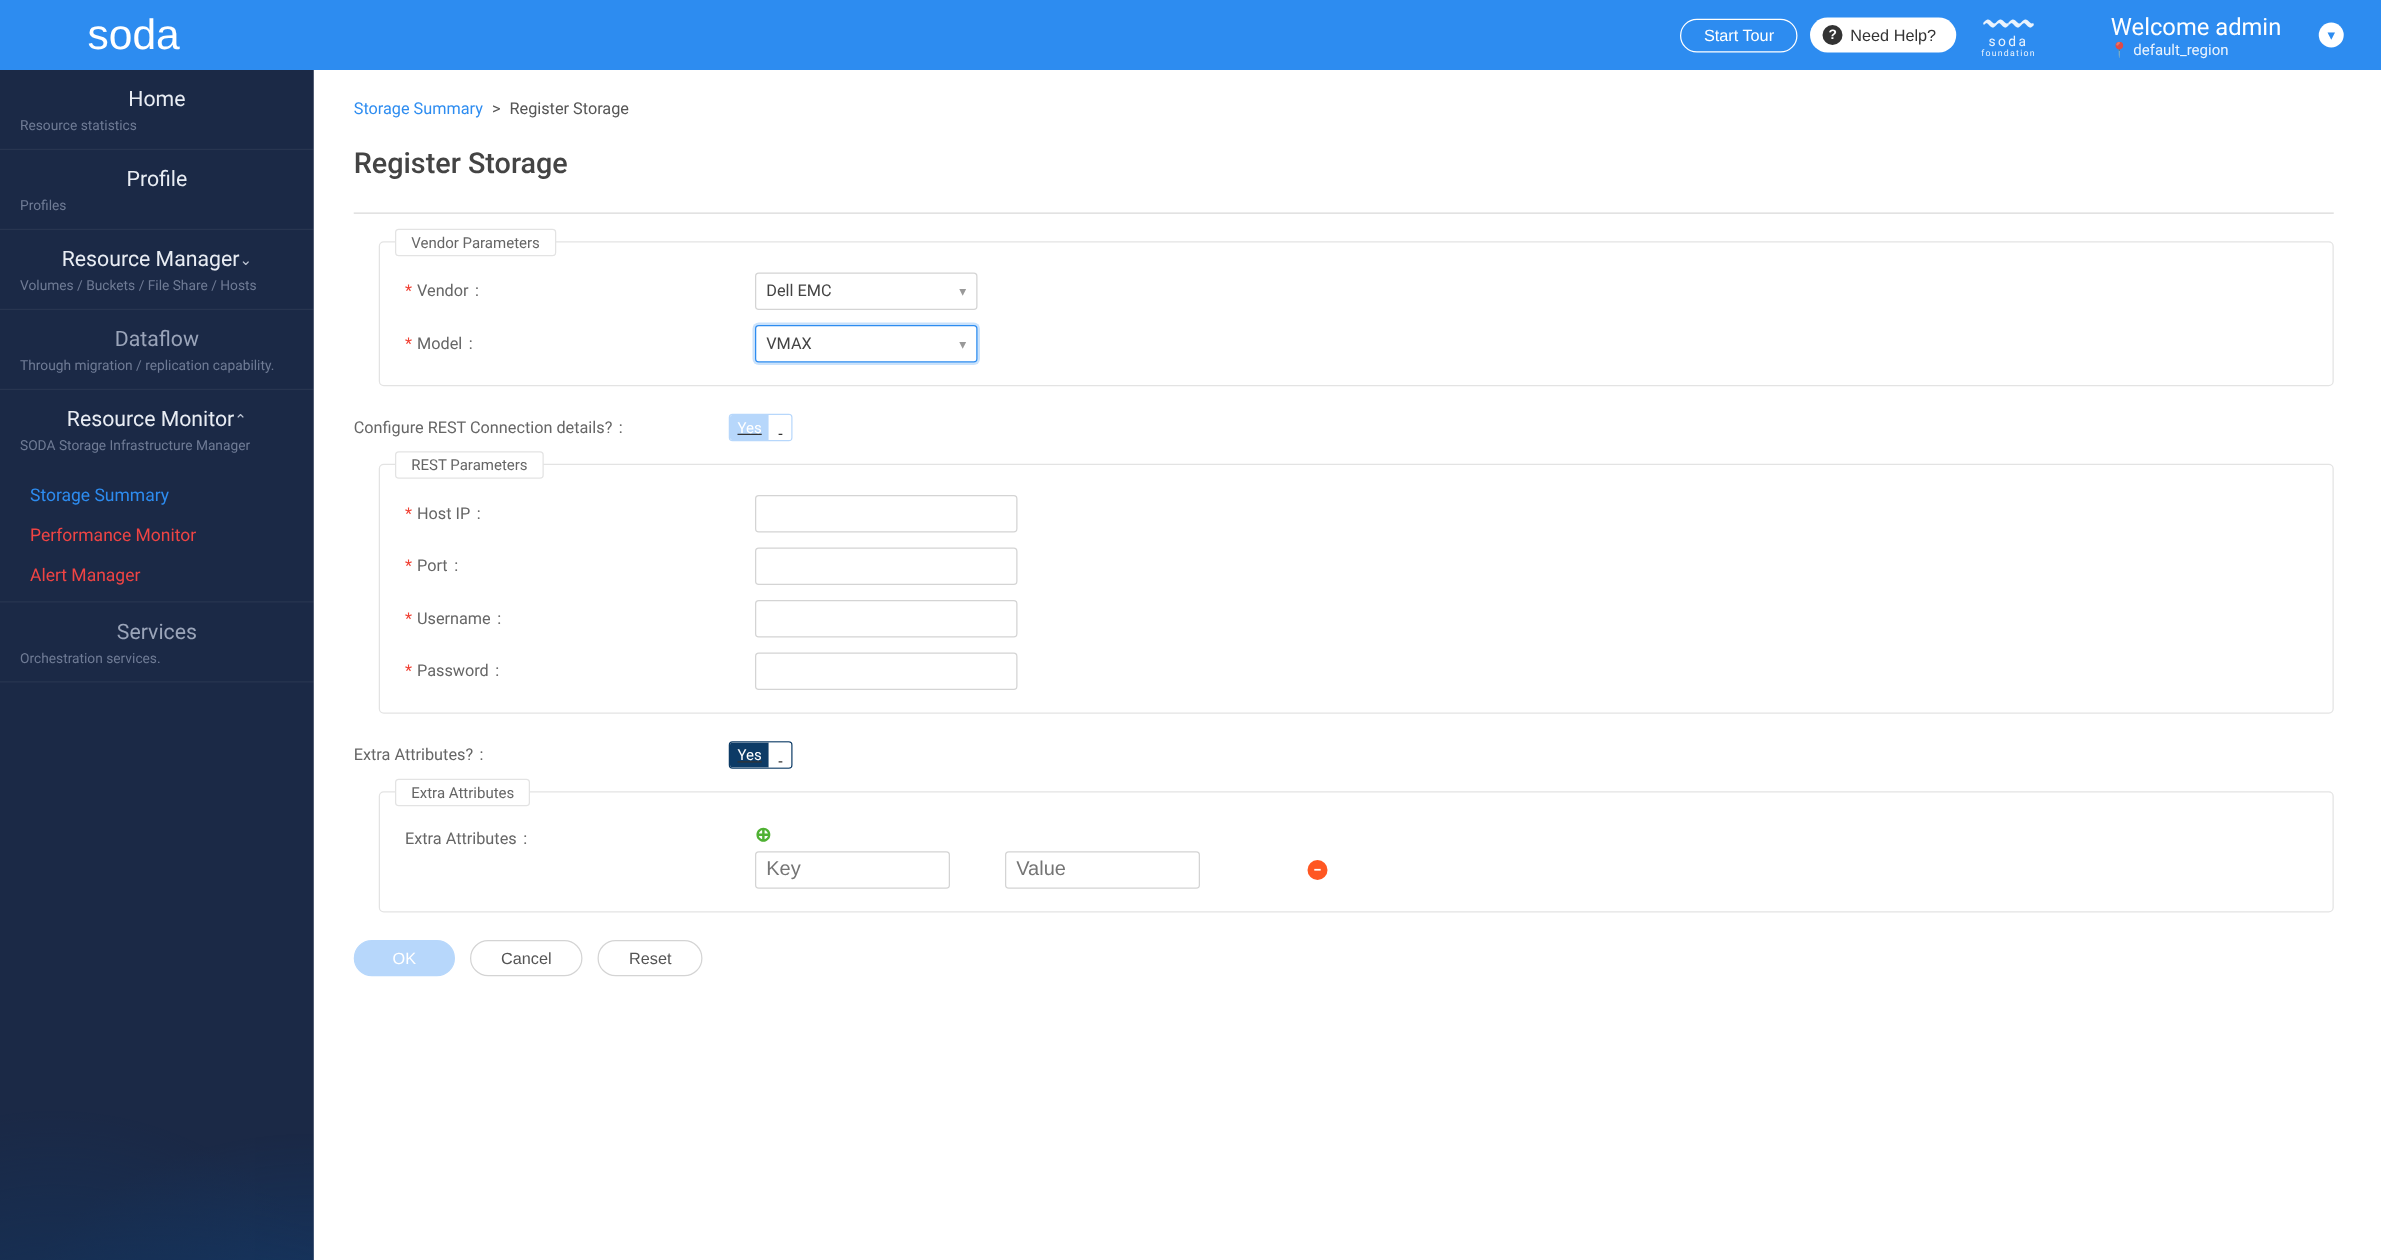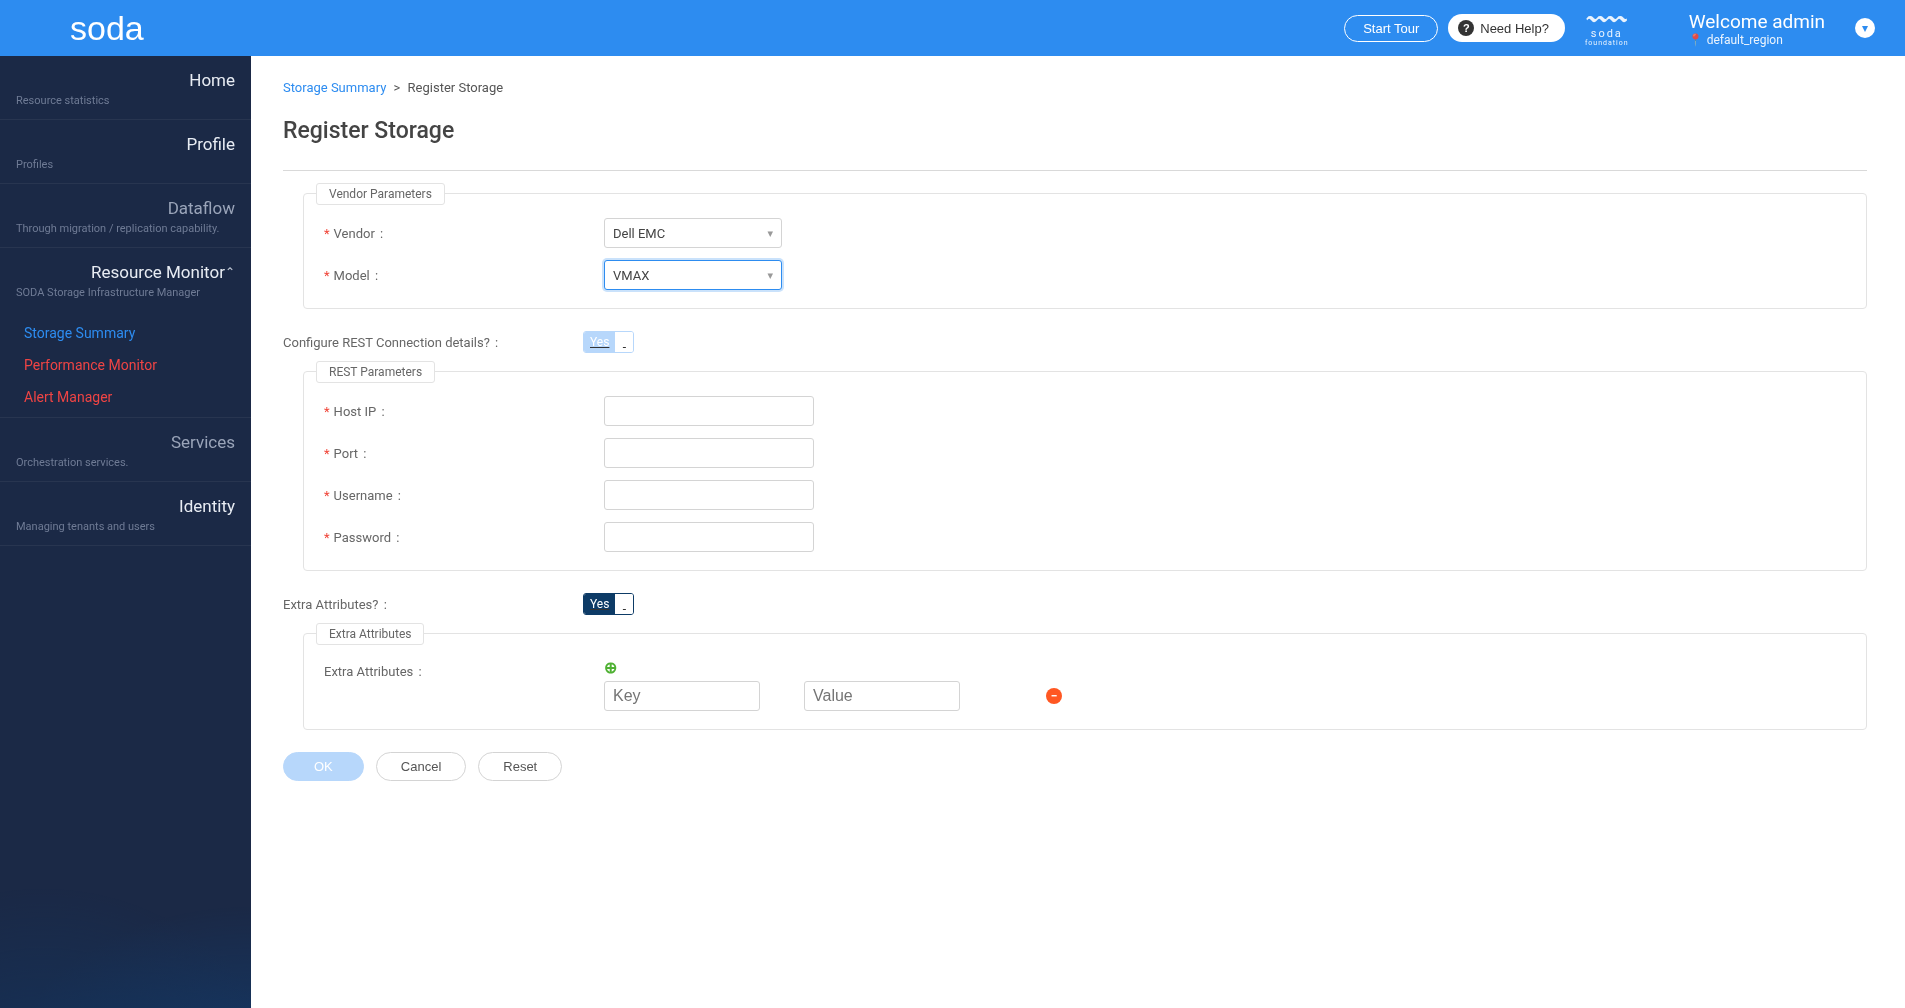--- a/index.html
+++ b/index.html
@@ -108,21 +108,21 @@
     padding: 14px 16px 12px;
     border-bottom: 1px solid rgba(255,255,255,0.06);
     cursor: pointer;
     position:relative;
   }
   .nav-item .title {
     font-size: 17px;
     color: #e8ecf3;
     display: flex;
     align-items: center;
-    justify-content: flex-end;
+    justify-content: center;
   }
   .nav-item .sub {
     font-size: 11px;
     color: #6f7b95;
     margin-top: 4px;
   }
   .nav-item.muted .title { color: #9aa4b9; }
   .nav-chevron { font-size: 12px; color:#c1c8d6; }
   .submenu { padding: 6px 0 4px; }
   .submenu .sm-item {
@@ -313,20 +313,27 @@
         <span>Home</span>
       </div>
     <div class="sub">Resource statistics</div>
   </div>
   <div class="nav-item">
     <div class="title">
         <span>Profile</span>
       </div>
     <div class="sub">Profiles</div>
   </div>
+  <div class="nav-item">
+    <div class="title">
+      <span>Resource Manager</span>
+      <span class="nav-chevron">⌄</span>
+    </div>
+    <div class="sub">Volumes / Buckets / File Share / Hosts</div>
+  </div>
   <div class="nav-item muted">
     <div class="title">
         <span>Dataflow</span>
       </div>
     <div class="sub">Through migration / replication capability.</div>
   </div>
   <div class="nav-item" style="border-bottom:none;">
     <div class="title">
       <span>Resource Monitor</span>
       <span class="nav-chevron">⌃</span>
@@ -336,26 +343,20 @@
   <div class="submenu" style="border-bottom:1px solid rgba(255,255,255,0.06);">
     <div class="sm-item active">Storage Summary</div>
     <div class="sm-item">Performance Monitor</div>
     <div class="sm-item">Alert Manager</div>
   </div>
   <div class="nav-item muted">
     <div class="title">
         <span>Services</span>
       </div>
     <div class="sub">Orchestration services.</div>
-  </div>
-  <div class="nav-item">
-    <div class="title">
-        <span>Identity</span>
-      </div>
-    <div class="sub">Managing tenants and users</div>
   </div>
 </div>
 
 <div class="main">
 
   <div class="breadcrumb">
     <a href="#">Storage Summary</a>
     <span style="margin:0 4px;">&gt;</span>
     <span>Register Storage</span>
   </div>

